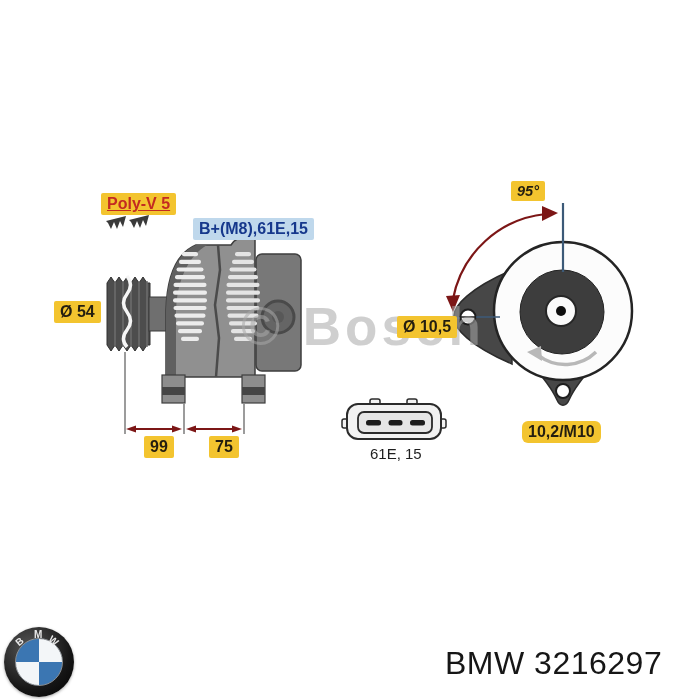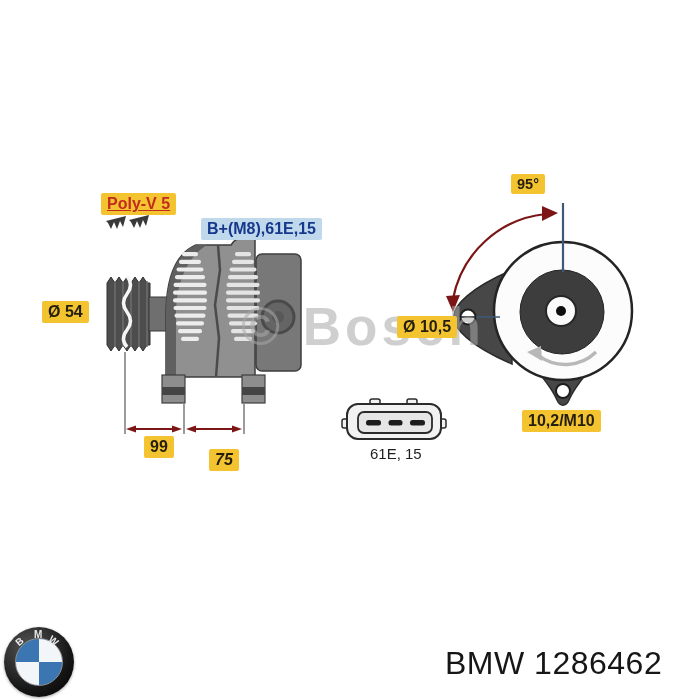--- a/index.html
+++ b/index.html
@@ -22,27 +22,27 @@
     padding:1px 6px;border-radius:2px;white-space:nowrap;
   }
   .chip.red{color:var(--poly-text,#c32b21);}
   .chip.blue{background:var(--terminal-bg,#bfd8ec);color:var(--terminal-text,#16388c);}
   .chip.small{font-size:14.5px;line-height:18px;}
   .plain-label{
     position:absolute;z-index:10;color:#1f1f1f;
     font-size:15px;font-weight:400;white-space:nowrap;
   }
   .pos-poly{left:101px;top:193px;text-decoration:underline;}
-  .pos-terminal{left:201px;top:218px;}
-  .pos-d54{left:42px;top:301px;}
+  .pos-terminal{left:193px;top:218px;}
+  .pos-d54{left:54px;top:301px;}
   .pos-68{left:144px;top:436px;}
-  .pos-75{left:209px;top:449px;font-style:italic;}
-  .pos-95{left:511px;top:174px;}
+  .pos-75{left:209px;top:436px;}
+  .pos-95{left:511px;top:181px;font-style:italic;}
   .pos-d105{left:397px;top:308px;margin-top:8px;}
-  .pos-m10{left:522px;top:410px;}
+  .pos-m10{left:522px;top:421px;border-radius:6px;}
   .pos-conn{left:370px;top:445px;}
   .bmw-logo{
     position:absolute;left:4px;top:627px;width:70px;height:70px;z-index:10;
     border-radius:50%;
     background:radial-gradient(circle at 35% 30%,#555 0%,#161616 62%,#000 100%);
     box-shadow:0 1px 3px rgba(0,0,0,.35);
   }
   .bmw-inner{
     position:absolute;left:11px;top:11px;width:48px;height:48px;border-radius:50%;
     background:conic-gradient(#f3f6f8 0deg 90deg,var(--bmw-blue,#3b76b2) 90deg 180deg,#f3f6f8 180deg 270deg,var(--bmw-blue,#3b76b2) 270deg 360deg);
@@ -210,15 +210,15 @@
   <div class="chip pos-d105">Ø 10,5</div>
   <div class="chip pos-m10">10,2/M10</div>
   <div class="plain-label pos-conn">61E, 15</div>
 
   <div class="bmw-logo">
     <div class="bmw-inner"></div>
     <span class="bmw-letter l1">B</span>
     <span class="bmw-letter l2">M</span>
     <span class="bmw-letter l3">W</span>
   </div>
-  <div class="part-number">BMW 1286462</div>
+  <div class="part-number">BMW 3216297</div>
 
 </div>
 
 </body></html>

